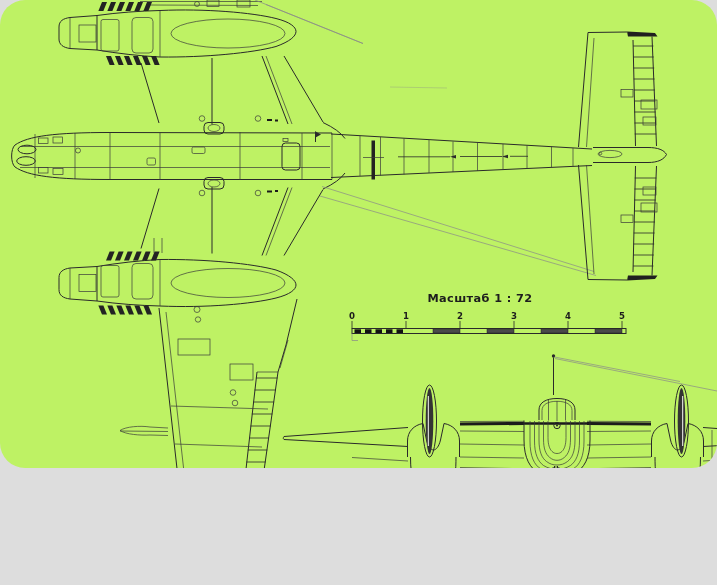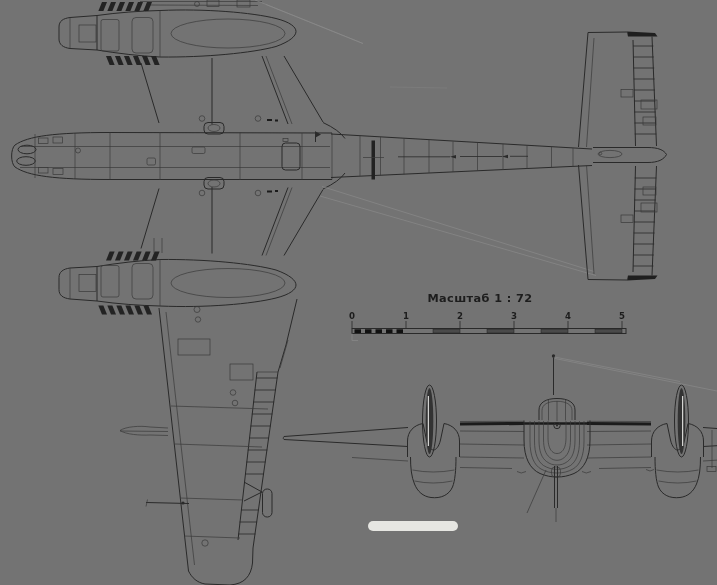--- a/index.html
+++ b/index.html
@@ -1,17 +1,17 @@
 <!DOCTYPE html>
 <html><head>
 <meta charset="utf-8">
 <style>
   html,body{margin:0;padding:0;background:#ddd;}
-  .stage{width:717px;height:585px;background:#737373;position:relative;overflow:hidden;
-         font-family:"DejaVu Sans",sans-serif;}
+  .stage{width:717px;height:468px;background:#bef264;position:relative;overflow:hidden;
+         font-family:"DejaVu Sans",sans-serif;border-radius:25px;}
   svg{display:block}
   svg text{font-family:"DejaVu Sans","Liberation Sans",sans-serif;fill:#1d1d1d;}
   .t-title{font-size:11.3px;font-weight:bold;letter-spacing:.4px;}
   .t-num{font-size:8.6px;font-weight:bold;}
   .ink{stroke:#2a2a2a;fill:none;stroke-width:1;}
   .ink-thin{stroke:#3a3a3a;fill:none;stroke-width:.7;}
   .ink-faint{stroke:#8a8a8a;fill:none;stroke-width:.7;}
   .ink-dark{stroke:#1b1b1b;fill:none;}
 </style>
 </head>

